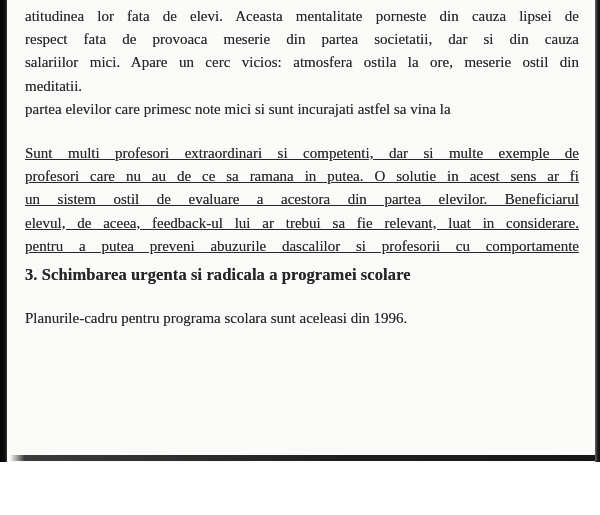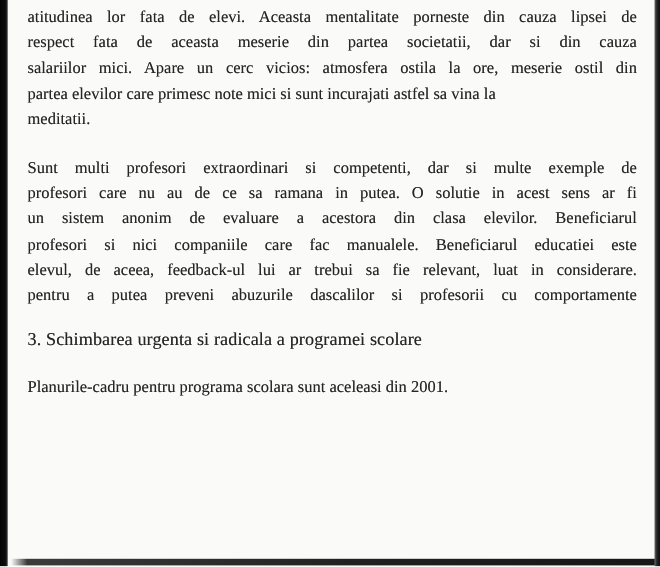--- a/index.html
+++ b/index.html
@@ -3,21 +3,21 @@
 <meta charset="utf-8">
 <style>
   html, body {
     margin: 0;
     padding: 0;
     background: #ffffff;
   }
   #scan-page {
     position: relative;
     width: 600px;
-    height: 515px;
+    height: 462px;
     background: #fafaf8;
     overflow: hidden;
     font-family: "Liberation Serif", "DejaVu Serif", serif;
     color: #262626;
   }
   
   .edge-left {
     position: absolute;
     left: 0; top: 0; bottom: 0;
     width: 7px;
@@ -39,34 +39,34 @@
     z-index: 2;
   }
   
   .text-block {
     position: absolute;
     left: 7px; right: 5px; top: 0;
     padding: 5px 16px 0 18px;
     box-sizing: border-box;
   }
   .para { margin: 0 0 21px 0; }
-  .para.tight { margin-bottom: 16px; }
+  .para.tight { margin-bottom: 5px; text-decoration: underline; }
   .ln {
     font-size: 15px;
     line-height: 23.2px;
     white-space: normal;
     text-shadow: 0 0 0.5px rgba(45,45,45,0.55);
   }
   .ln.j {
     text-align: justify;
     text-align-last: justify;
   }
   .heading {
     font-size: 16.5px;
-    font-weight: normal;
+    font-weight: bold;
     line-height: 24px;
     margin: 0 0 20px 0;
     letter-spacing: 0.1px;
     text-shadow: 0 0 0.5px rgba(30,30,30,0.6);
   }
   .single {
     font-size: 15px;
     line-height: 23.2px;
     margin: 0 0 21px 0;
     text-shadow: 0 0 0.5px rgba(45,45,45,0.55);
@@ -78,34 +78,33 @@
 <div id="scan-page">
 
   <div class="edge-left"></div>
   <div class="edge-right"></div>
   <div class="edge-bottom"></div>
 
   <div class="text-block">
 
     <div class="para">
       <div class="ln j">atitudinea lor fata de elevi. Aceasta mentalitate porneste din cauza lipsei de</div>
-      <div class="ln j">respect fata de aceasta meserie din partea societatii, dar si din cauza</div>
+      <div class="ln j">respect fata de provoaca meserie din partea societatii, dar si din cauza</div>
       <div class="ln j">salariilor mici. Apare un cerc vicios: atmosfera ostila la ore, meserie ostil din</div>
+      <div class="ln">meditatii.</div>
       <div class="ln">partea elevilor care primesc note mici si sunt incurajati astfel sa vina la</div>
-      <div class="ln">meditatii.</div>
     </div>
 
     <div class="para tight">
       <div class="ln j">Sunt multi profesori extraordinari si competenti, dar si multe exemple de</div>
       <div class="ln j">profesori care nu au de ce sa ramana in putea. O solutie in acest sens ar fi</div>
-      <div class="ln j">un sistem anonim de evaluare a acestora din clasa elevilor. Beneficiarul</div>
-      <div class="ln j">profesori si nici companiile care fac manualele. Beneficiarul educatiei este</div>
+      <div class="ln j">un sistem ostil de evaluare a acestora din partea elevilor. Beneficiarul</div>
       <div class="ln j">elevul, de aceea, feedback-ul lui ar trebui sa fie relevant, luat in considerare.</div>
       <div class="ln j">pentru a putea preveni abuzurile dascalilor si profesorii cu comportamente</div>
     </div>
 
     <h2 class="heading">3. Schimbarea urgenta si radicala a programei scolare</h2>
 
-    <div class="single">Planurile-cadru pentru programa scolara sunt aceleasi din 2001.</div>
+    <div class="single">Planurile-cadru pentru programa scolara sunt aceleasi din 1996.</div>
 
 
   </div>
 </div>
 
 </body></html>

